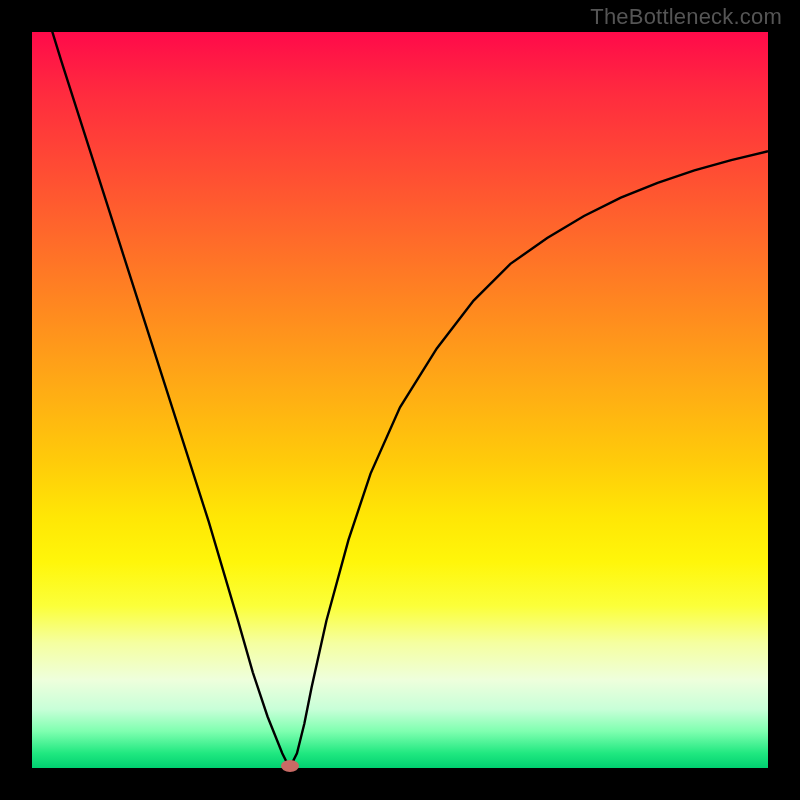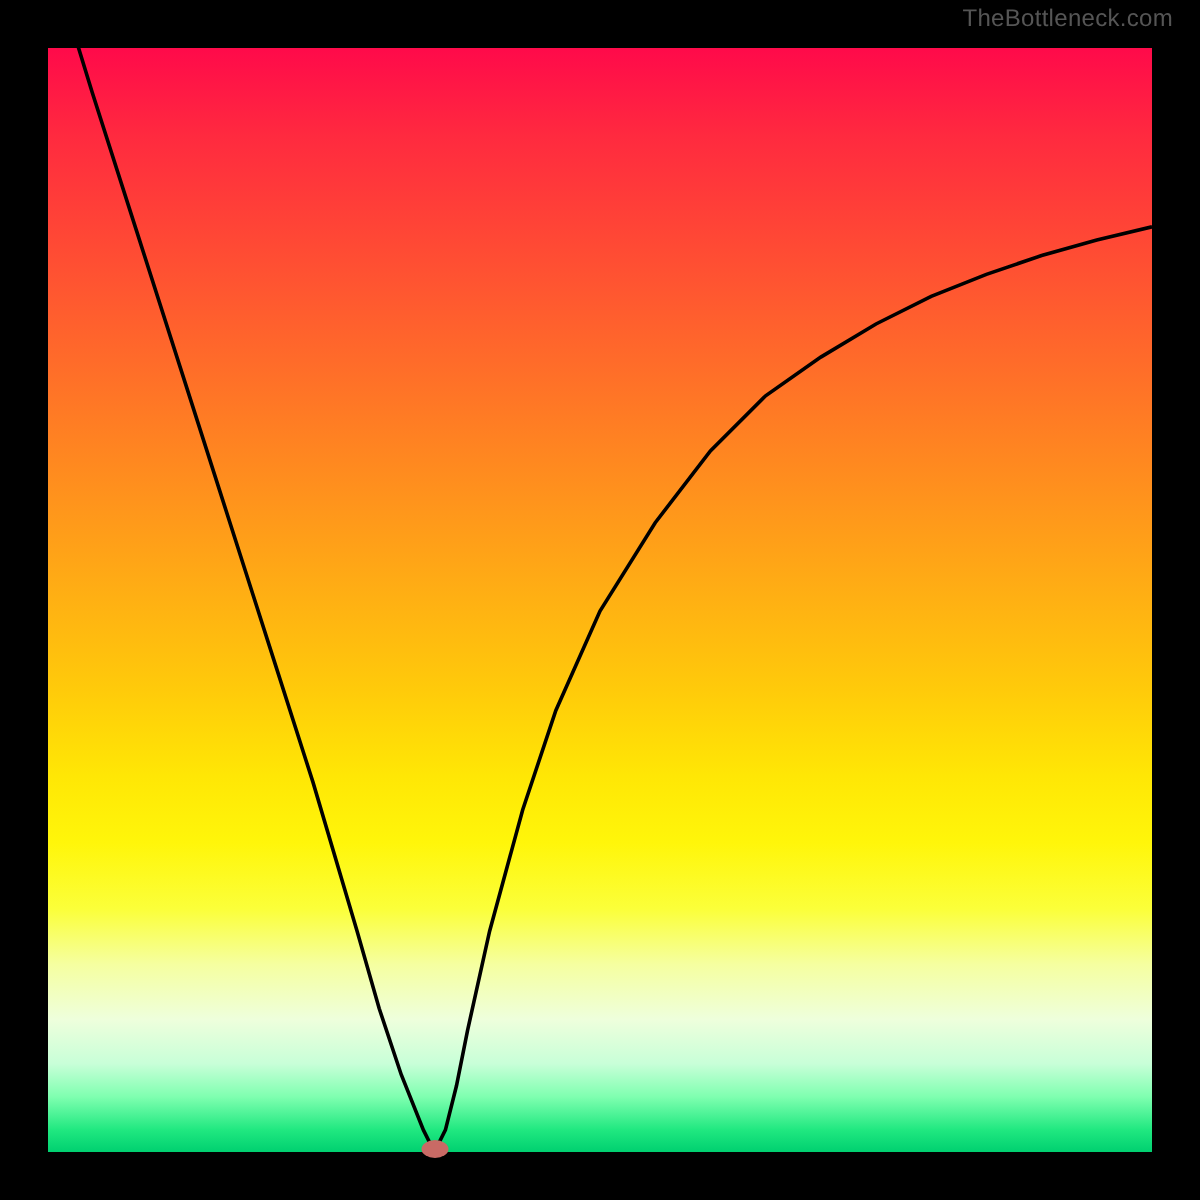--- a/index.html
+++ b/index.html
@@ -9,21 +9,21 @@
     background: #000;
     position: relative;
     overflow: hidden;
     font-family: Arial, Helvetica, sans-serif;
   }
   .watermark {
     position: absolute;
     top: 4px;
     right: 18px;
     color: #555;
-    font-size: 16px;
+    font-size: 22px;
     letter-spacing: 0.2px;
     z-index: 10;
   }
   .plot-area {
     position: absolute;
     left: 32px;
     top: 32px;
     width: 736px;
     height: 736px;
     background: linear-gradient(to bottom,

